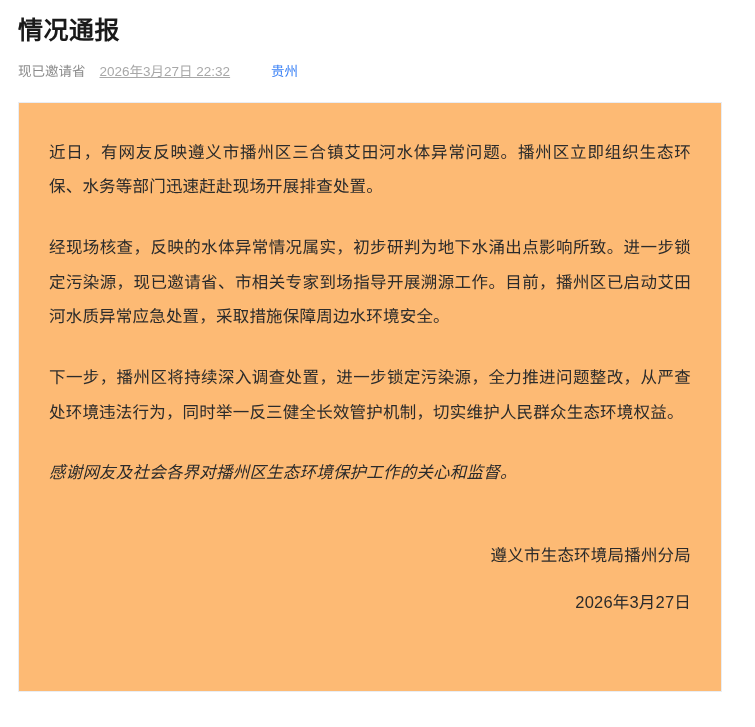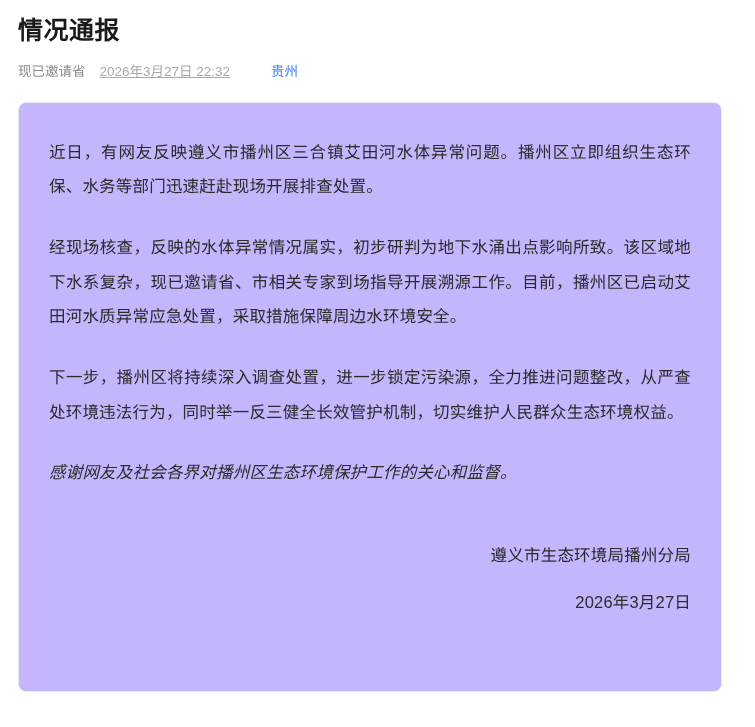--- a/index.html
+++ b/index.html
@@ -47,23 +47,23 @@
   .meta .time {
     color: #a8a8a8;
     text-decoration: underline;
   }
   .meta .location {
     color: #3b82f6;
     margin-left: 27px;
   }
   .card {
     margin: 22px 18px 0 18px;
-    background: #c4b5fd;
+    background: #fdba74;
     border: 1px solid #e9edf3;
-    border-radius: 8px;
+    border-radius: 0;
     box-sizing: border-box;
     padding: 32px 30px 26px 30px;
     min-height: 590px;
   }
   .para {
     font-size: 16.5px;
     line-height: 2.1;
     color: #2b2b2b;
     text-align: justify;
     margin: 0 0 26px 0;
@@ -99,21 +99,21 @@
     <h1 class="title">情况通报</h1>
     <div class="meta">
       <span class="source">现已邀请省</span>
       <span class="time">2026年3月27日 22:32</span>
       <span class="location">贵州</span>
     </div>
   </div>
 
   <div class="card">
     <p class="para">近日，有网友反映遵义市播州区三合镇艾田河水体异常问题。播州区立即组织生态环保、水务等部门迅速赶赴现场开展排查处置。</p>
-    <p class="para">经现场核查，反映的水体异常情况属实，初步研判为地下水涌出点影响所致。该区域地下水系复杂，现已邀请省、市相关专家到场指导开展溯源工作。目前，播州区已启动艾田河水质异常应急处置，采取措施保障周边水环境安全。</p>
+    <p class="para">经现场核查，反映的水体异常情况属实，初步研判为地下水涌出点影响所致。进一步锁定污染源，现已邀请省、市相关专家到场指导开展溯源工作。目前，播州区已启动艾田河水质异常应急处置，采取措施保障周边水环境安全。</p>
     <p class="para">下一步，播州区将持续深入调查处置，进一步锁定污染源，全力推进问题整改，从严查处环境违法行为，同时举一反三健全长效管护机制，切实维护人民群众生态环境权益。</p>
     <p class="para">感谢网友及社会各界对播州区生态环境保护工作的关心和监督。</p>
 
     <div class="signature">遵义市生态环境局播州分局</div>
     <div class="sign-date">2026年3月27日</div>
   </div>
 
 </div>
 
 </body></html>

